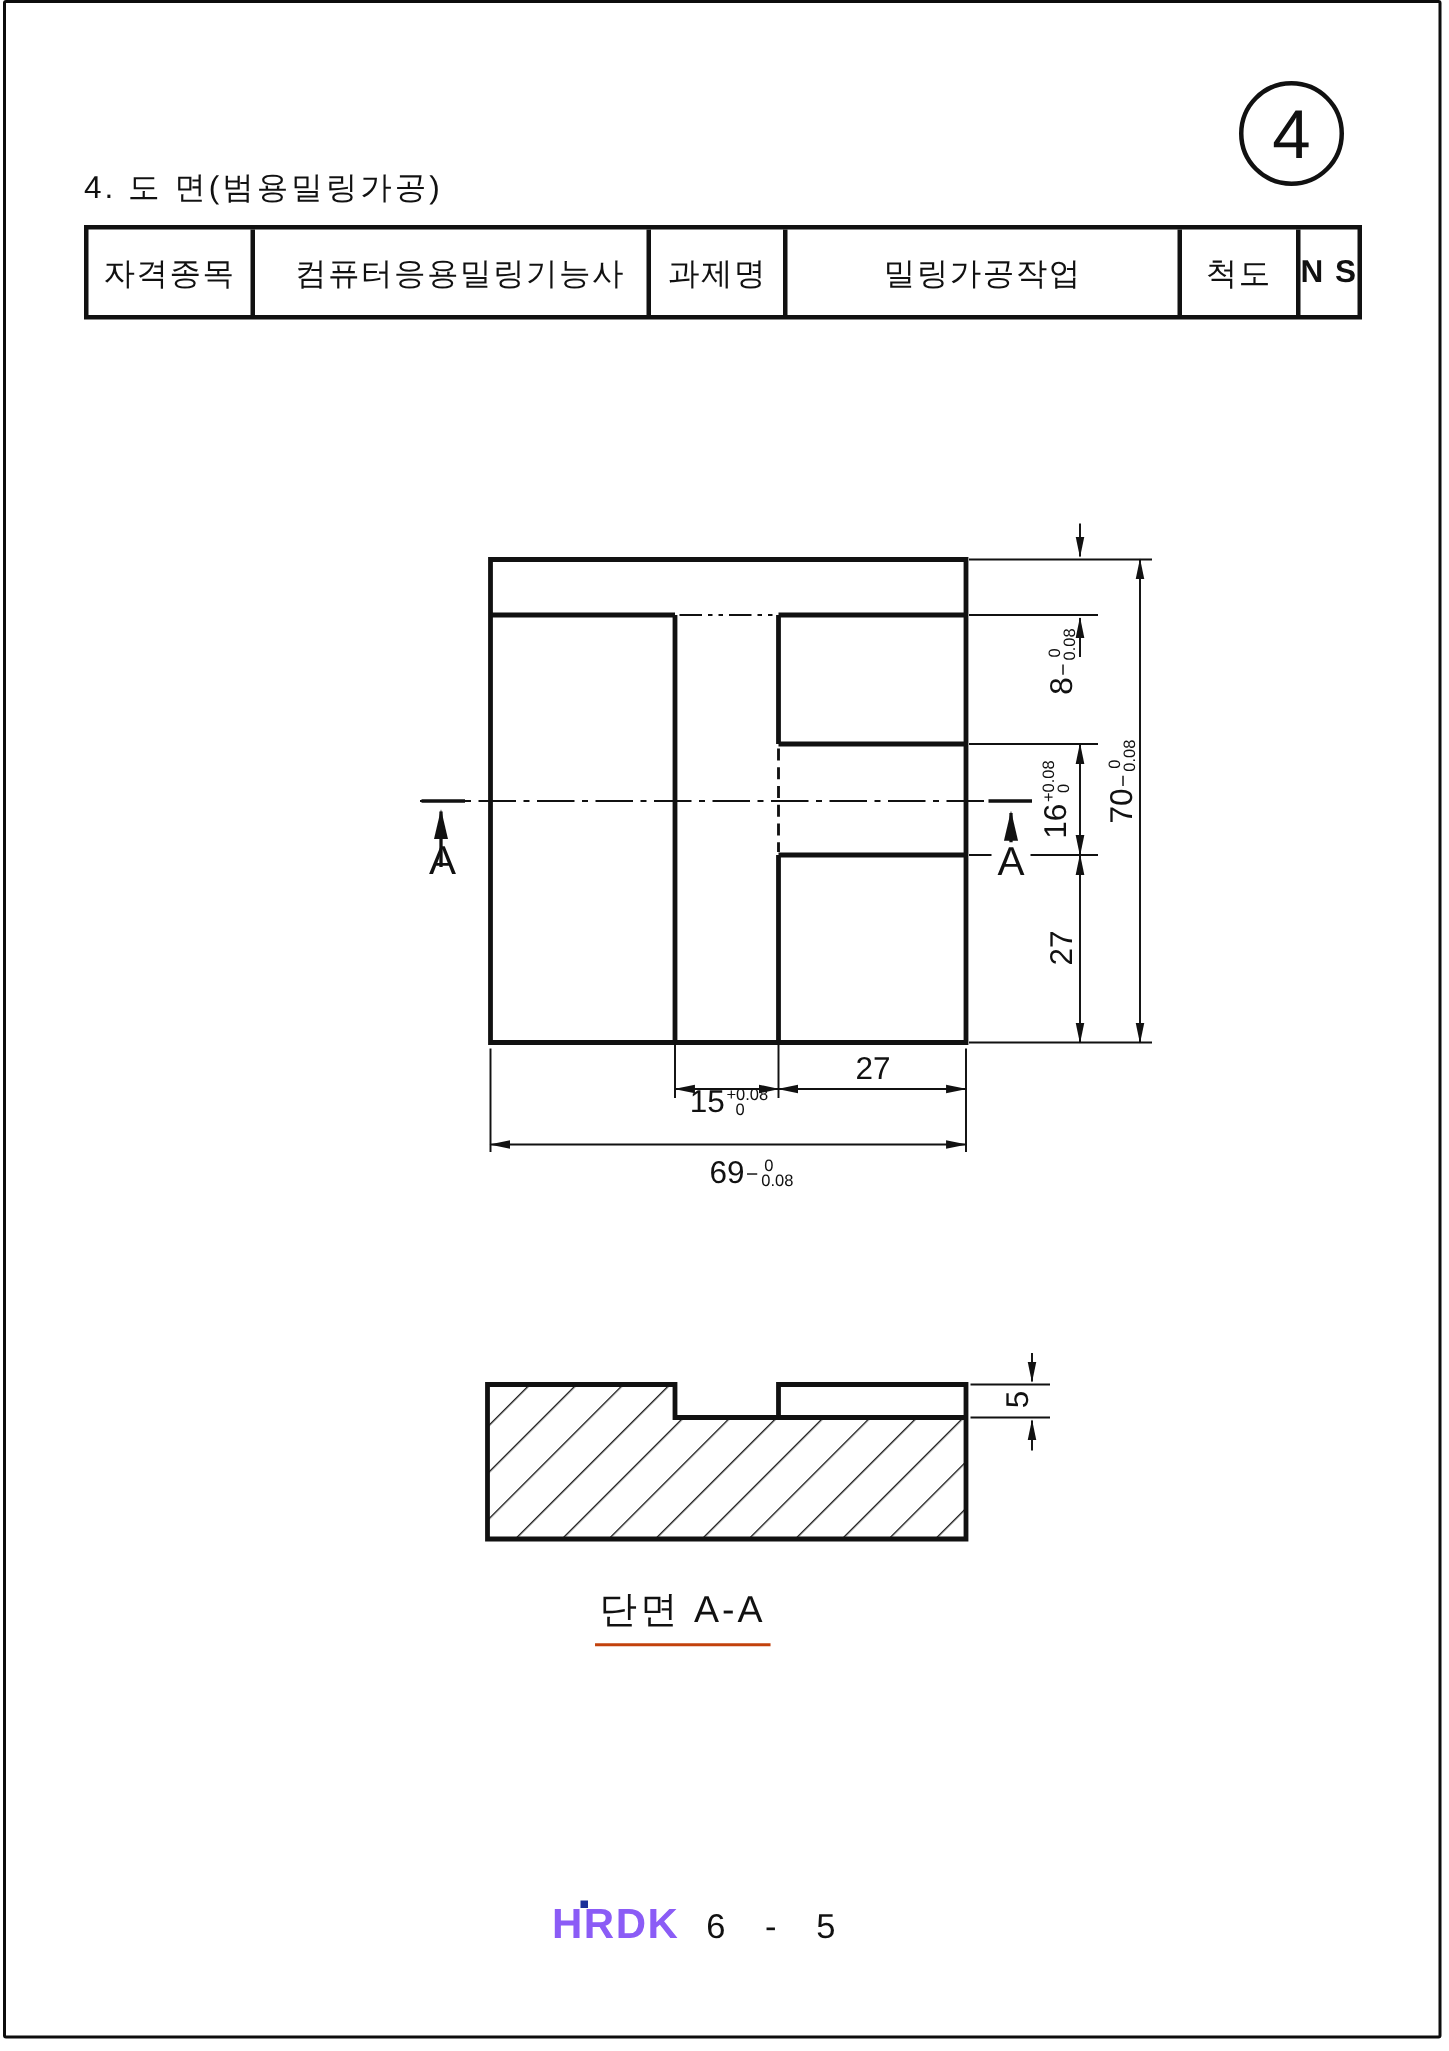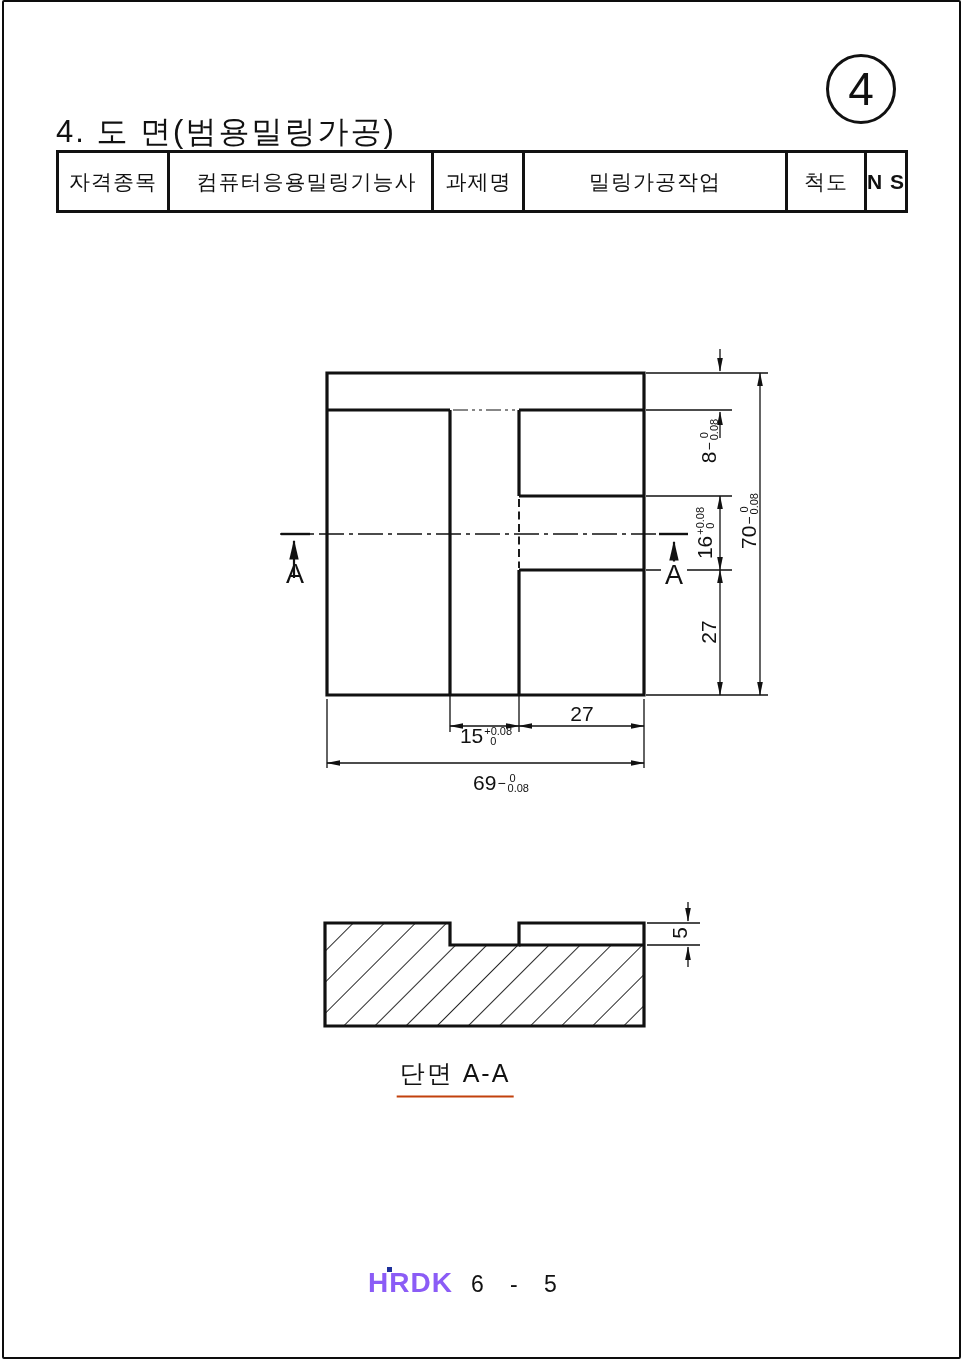--- a/index.html
+++ b/index.html
@@ -6,21 +6,21 @@
   body{
     width:966px;height:1367px;background:#ffffff;position:relative;
     font-family:"Liberation Sans","DejaVu Sans",sans-serif;color:#111;
     overflow:hidden;
   }
   .page-border{
     position:absolute;left:2px;top:0;width:959px;height:1359px;
     border:2.5px solid #0d0d0d;border-radius:2px;box-sizing:border-box;
   }
   .title{
-    position:absolute;left:56px;top:111px;font-size:31px;letter-spacing:2px;
+    position:absolute;left:56px;top:111px;font-size:21px;letter-spacing:2px;
     white-space:nowrap;
     text-align:right;
   }
   .badge{
     position:absolute;left:826px;top:54px;width:70px;height:70px;
     border:3.5px solid #111;border-radius:50%;box-sizing:border-box;
     display:flex;align-items:center;justify-content:center;font-size:46px;
   }
   .spec-table{
     position:absolute;left:56px;top:150px;width:852px;height:63px;

